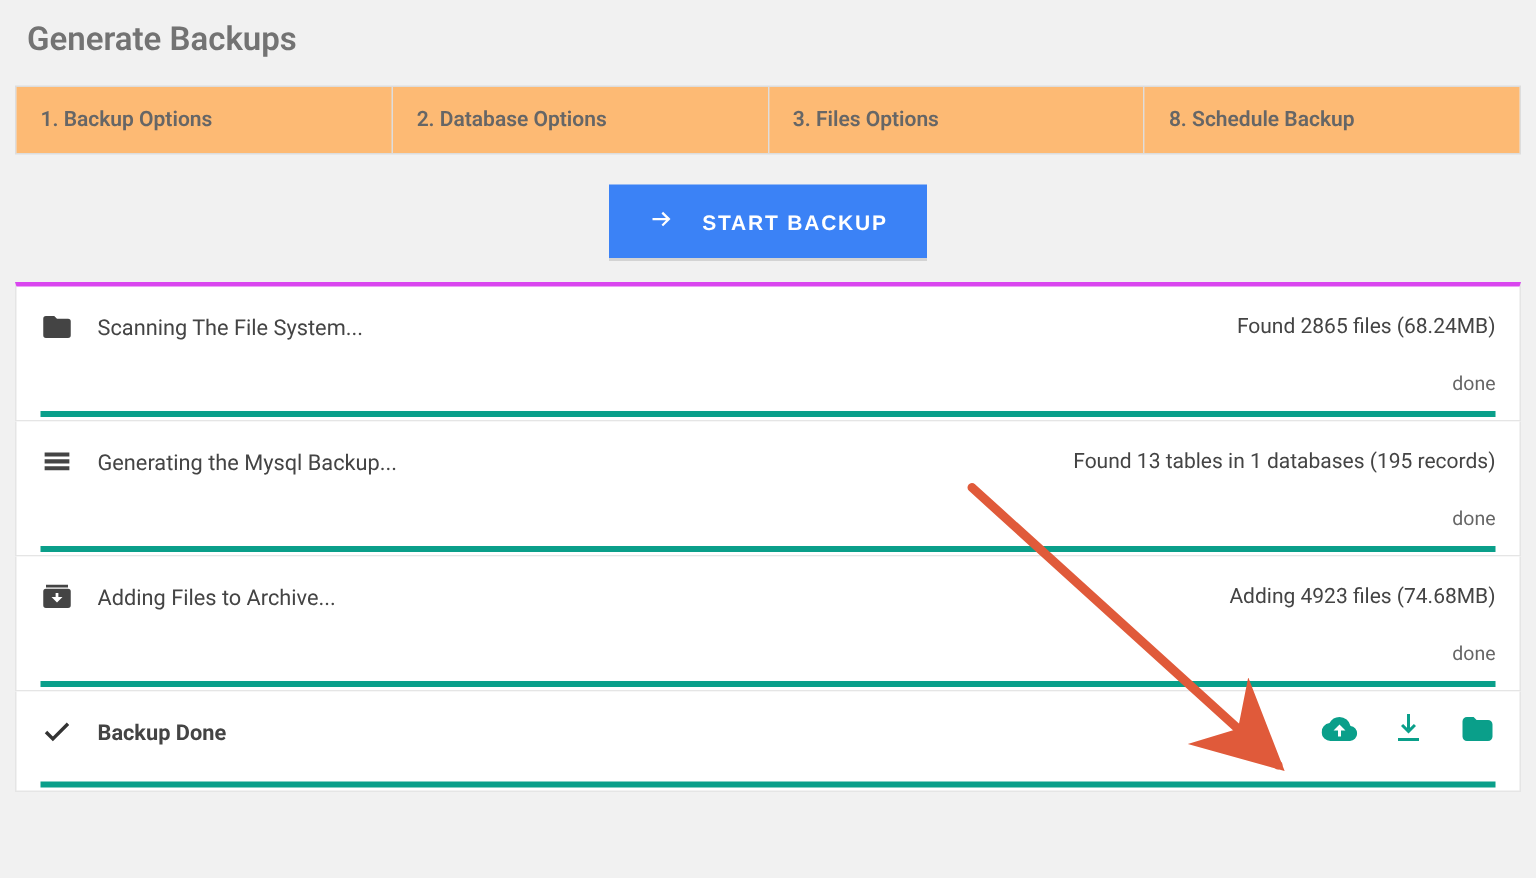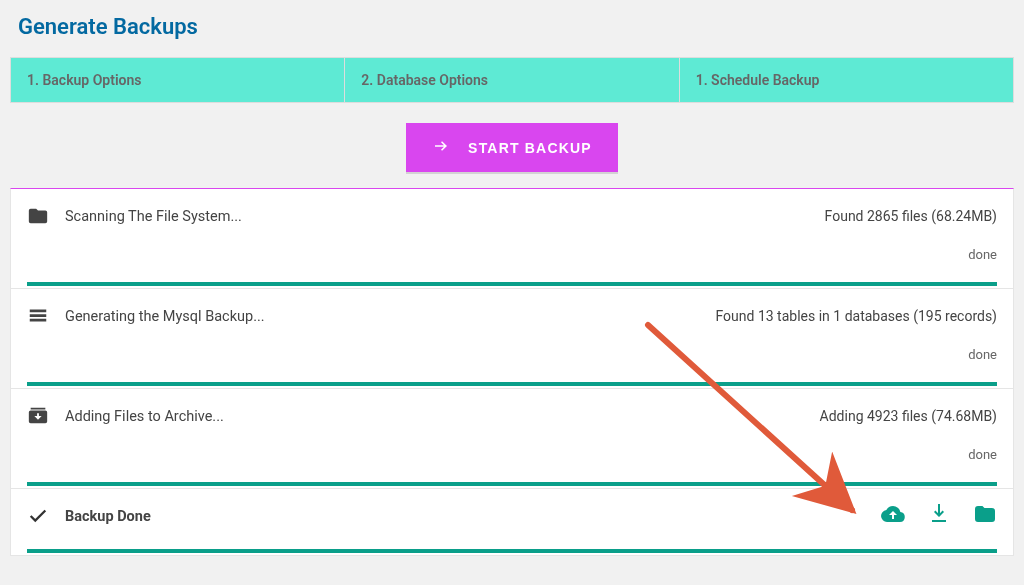--- a/index.html
+++ b/index.html
@@ -8,71 +8,71 @@
       background: #f1f1f1;
       width: 1024px;
       height: 585px;
       overflow: hidden;
       color: #333;
     }
     .page-title {
       font-size: 22px;
       font-weight: 600;
       padding: 14px 18px 18px 18px;
-      color: #0369a1;
+      color: #737373;
     }
     .tabs {
       display: flex;
       border: 1px solid #ddd;
       margin: 0 10px;
     }
     .tab {
       flex: 1;
       padding: 14px 16px;
       font-size: 14px;
       font-weight: 600;
       color: #666;
-      background: #5eead4;
+      background: #fdba74;
       border-right: 1px solid #ddd;
       cursor: pointer;
     }
     .tab:last-child { border-right: none; }
     .tab.active {
       background: #fff;
       color: #222;
     }
     .start-row {
       text-align: center;
       padding: 20px 0 16px 0;
     }
     .start-btn {
       display: inline-flex;
       align-items: center;
       gap: 18px;
-      background: #d946ef;
+      background: #3b82f6;
       color: #fff;
       border: none;
       padding: 14px 26px;
       font-size: 14px;
       font-weight: 600;
       letter-spacing: 1.2px;
       cursor: pointer;
       box-shadow: 0 2px 0 rgba(0,0,0,0.12);
     }
     .start-btn svg { width: 18px; height: 18px; fill: #fff; }
     .steps {
       margin: 0 10px;
     }
     .step {
       background: #fff;
       border: 1px solid #e5e5e5;
       border-top: none;
       padding: 12px 16px 0 16px;
     }
-    .step:first-child { border-top: 1px solid #d946ef; }
+    .step:first-child { border-top: 3px solid #d946ef; }
     .step-head {
       display: flex;
       align-items: center;
       gap: 16px;
       min-height: 30px;
     }
     .step-icon {
       width: 22px;
       display: flex;
       justify-content: center;
@@ -87,21 +87,21 @@
     }
     .step-result {
       font-size: 14px;
       color: #444;
       text-align: right;
     }
     .done-row {
       text-align: right;
       font-size: 13px;
       color: #666;
-      padding: 16px 0 20px 0;
+      padding: 16px 0 10px 0;
     }
     .bar {
       height: 4px;
       background: #0a9f8a;
       margin-bottom: 2px;
     }
     .actions {
       display: flex;
       gap: 22px;
       align-items: center;
@@ -120,21 +120,22 @@
     }
   </style>
 </head>
 <body>
 
 <h1 class="page-title">Generate Backups</h1>
 
 <div class="tabs">
   <div class="tab">1. Backup Options</div>
   <div class="tab">2. Database Options</div>
-  <div class="tab">1. Schedule Backup</div>
+  <div class="tab">3. Files Options</div>
+  <div class="tab">8. Schedule Backup</div>
 </div>
 
 <div class="start-row">
   <button class="start-btn">
     <span>
       <svg viewBox="0 0 24 24">
           <path d="M4 11h12l-4-4 1.4-1.4L20 12l-6.6 6.4L12 17l4-4H4z"></path>
         </svg>
     </span>
     <span>START BACKUP</span>

